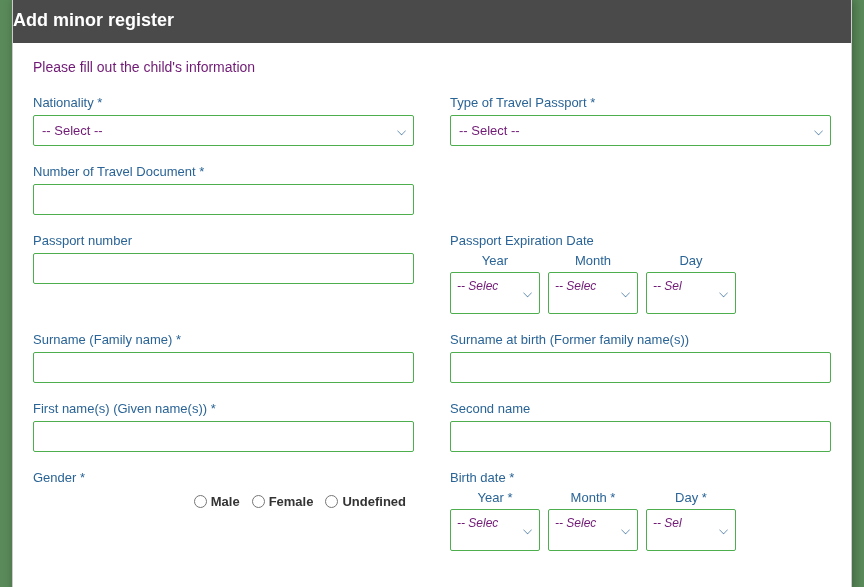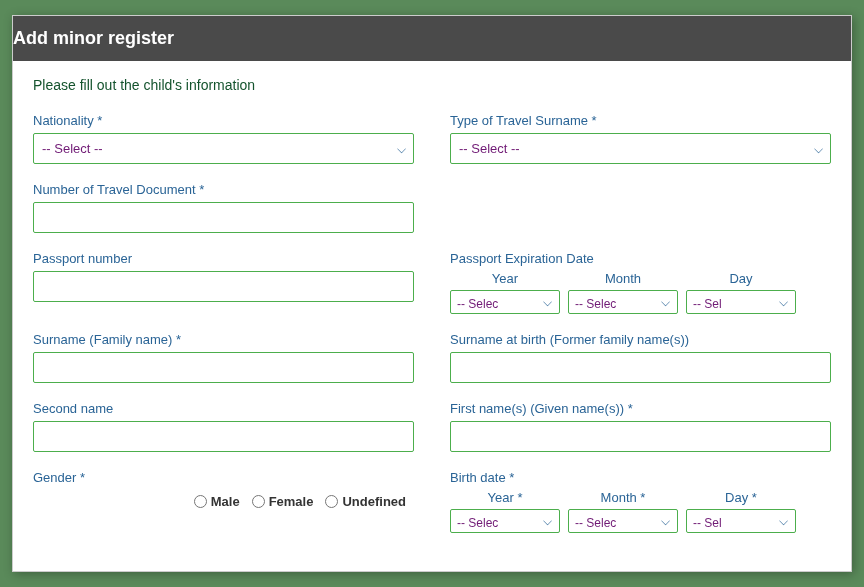--- a/index.html
+++ b/index.html
@@ -42,21 +42,21 @@
       padding: 12px 0;
       font-size: 18px;
       font-weight: bold;
     }
 
     .modal-body {
       padding: 16px 20px 20px 20px;
     }
 
     .subtitle {
-      color: #14532d;
+      color: #701a75;
       font-size: 14px;
       margin-bottom: 20px;
     }
 
     .form-row {
       display: flex;
       gap: 36px;
       margin-bottom: 18px;
     }
 
@@ -122,23 +122,24 @@
       flex-direction: column;
     }
 
     .date-col label {
       font-size: 13px;
       margin-bottom: 4px;
       text-align: center;
     }
 
     .date-col select {
-      width: 110px;
-      padding: 6px 20px 2px 6px;
+      width: 90px;
+      padding: 6px 20px 20px 6px;
       font-size: 12px;
+      font-style: italic;
     }
 
     .gender-section {
       display: flex;
       flex-direction: column;
     }
 
     .gender-options {
       display: flex;
       align-items: center;
@@ -175,21 +176,21 @@
         <div class="form-col">
           <label>Nationality *</label>
           <div class="select-wrapper">
             <select>
               <option value="">-- Select --</option>
             </select>
             <span class="select-arrow">⌵</span>
           </div>
         </div>
         <div class="form-col">
-          <label>Type of Travel Surname *</label>
+          <label>Type of Travel Passport *</label>
           <div class="select-wrapper">
             <select>
               <option value="">-- Select --</option>
             </select>
             <span class="select-arrow">⌵</span>
           </div>
         </div>
       </div>
 
       <div class="form-row">
@@ -246,25 +247,25 @@
           <input type="text" style="">
         </div>
         <div class="form-col">
           <label>Surname at birth (Former family name(s))</label>
           <input type="text" style="">
         </div>
       </div>
 
       <div class="form-row">
         <div class="form-col">
+          <label>First name(s) (Given name(s)) *</label>
+          <input type="text" style="">
+        </div>
+        <div class="form-col">
           <label>Second name</label>
-          <input type="text" style="">
-        </div>
-        <div class="form-col">
-          <label>First name(s) (Given name(s)) *</label>
           <input type="text" style="">
         </div>
       </div>
 
       <div class="form-row">
         <div class="form-col gender-section">
           <label>Gender *</label>
           <div class="gender-options">
             <input type="radio" name="gender" value="Male" style="">
             <label><strong>Male</strong></label>

